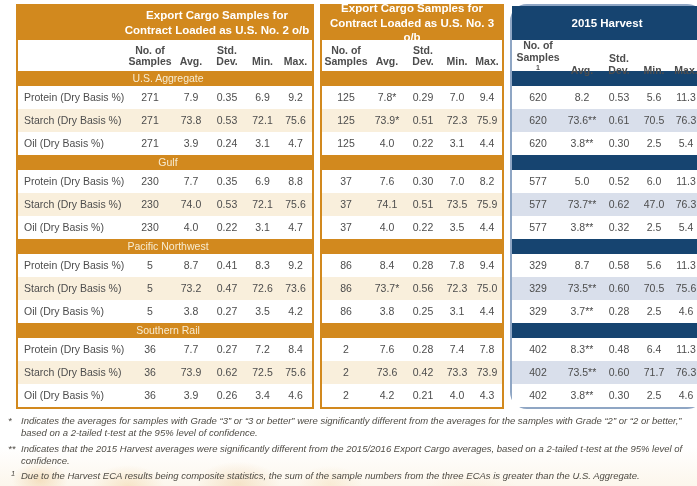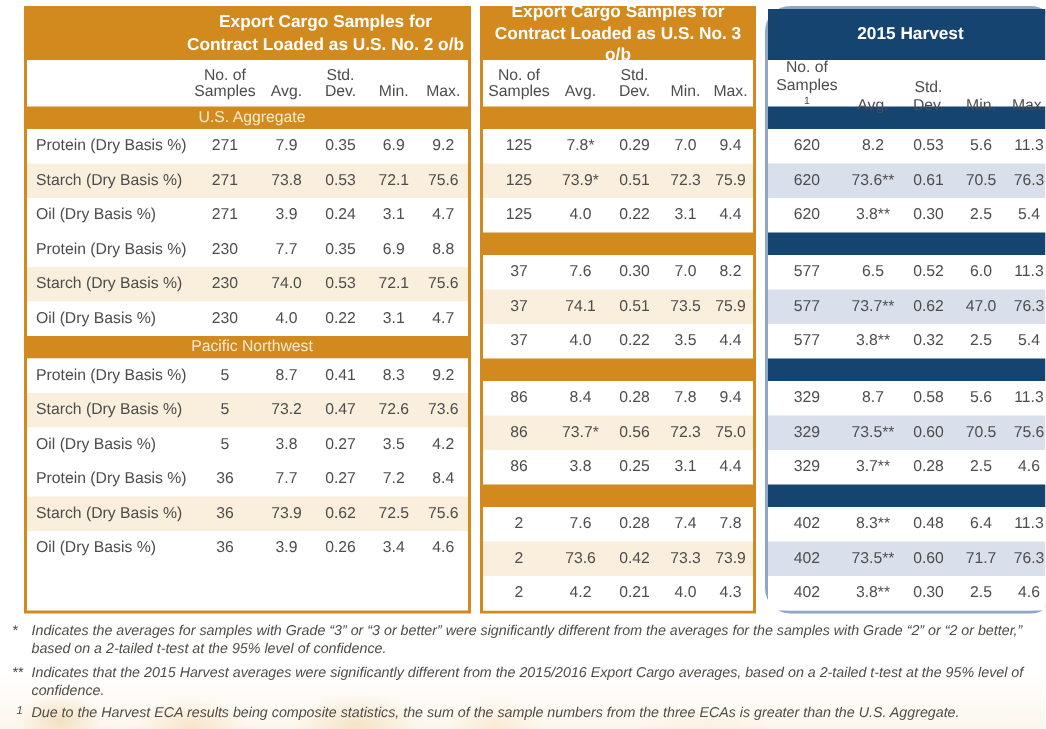--- a/index.html
+++ b/index.html
@@ -27,21 +27,21 @@
   .panel.orange { border:2px solid var(--orange,#D2891E); }
   .panel.blue   { border:2px solid var(--blue-border,#8FA6C4); }
 
   .title { height:34px; color:#fff; font-weight:bold; font-size:11.5px; line-height:1.3;
            text-align:center; display:flex; flex-direction:column; justify-content:center; }
   .orange .title { background:var(--orange,#D2891E); }
   .blue   .title { background:var(--navy,#164470); }
   .p1 .title { padding-left:104px; }  
 
   .colheads { height:31px; background:#fff; display:grid; align-items:end;
-              padding-bottom:3px; font-size:10.5px; line-height:1.12; color:#4d4d4d; text-align:center; }
+              padding-bottom:3px; font-size:10.5px; line-height:1.12; color:#4d4d4d; text-align:center;font-weight:bold; }
   .colheads span { display:block; }
   .colheads sup { font-size:7px; }
   .p1 .colheads, .p1 .row { grid-template-columns:108px 48px 34px 38px 33px 33px; }
   .p2 .colheads, .p2 .row { grid-template-columns:48px 34px 38px 30px 30px; }
   .p3 .colheads, .p3 .row { grid-template-columns:52px 36px 38px 32px 32px; }
 
   .band { height:15px;text-align:center; }
   .orange .band { background:var(--orange,#D2891E); }
   .blue   .band { background:var(--navy,#164470); }
   .band-label { color:#F7ECD2; font-size:10.5px; line-height:15px; padding-left:6px; white-space:nowrap; }
@@ -124,20 +124,23 @@
             <div class="cell">75.6</div>
           </div>
           <div class="row">
             <div class="rowlabel">Oil (Dry Basis %)</div>
             <div class="cell">271</div>
             <div class="cell">3.9</div>
             <div class="cell">0.24</div>
             <div class="cell">3.1</div>
             <div class="cell">4.7</div>
           </div>
+          <div class="band">
+            <div class="band-label">Gulf</div>
+          </div>
           <div class="row">
             <div class="rowlabel">Protein (Dry Basis %)</div>
             <div class="cell">230</div>
             <div class="cell">7.7</div>
             <div class="cell">0.35</div>
             <div class="cell">6.9</div>
             <div class="cell">8.8</div>
           </div>
           <div class="row alt">
             <div class="rowlabel">Starch (Dry Basis %)</div>
@@ -175,20 +178,23 @@
             <div class="cell">73.6</div>
           </div>
           <div class="row">
             <div class="rowlabel">Oil (Dry Basis %)</div>
             <div class="cell">5</div>
             <div class="cell">3.8</div>
             <div class="cell">0.27</div>
             <div class="cell">3.5</div>
             <div class="cell">4.2</div>
           </div>
+          <div class="band">
+            <div class="band-label">Southern Rail</div>
+          </div>
           <div class="row">
             <div class="rowlabel">Protein (Dry Basis %)</div>
             <div class="cell">36</div>
             <div class="cell">7.7</div>
             <div class="cell">0.27</div>
             <div class="cell">7.2</div>
             <div class="cell">8.4</div>
           </div>
           <div class="row alt">
             <div class="rowlabel">Starch (Dry Basis %)</div>
@@ -393,21 +399,21 @@
           <div class="row">
             <div class="cell">620</div>
             <div class="cell">3.8**</div>
             <div class="cell">0.30</div>
             <div class="cell">2.5</div>
             <div class="cell">5.4</div>
           </div>
           <div class="band"></div>
           <div class="row">
             <div class="cell">577</div>
-            <div class="cell">6.5</div>
+            <div class="cell">5.0</div>
             <div class="cell">0.52</div>
             <div class="cell">6.0</div>
             <div class="cell">11.3</div>
           </div>
           <div class="row alt">
             <div class="cell">577</div>
             <div class="cell">73.7**</div>
             <div class="cell">0.62</div>
             <div class="cell">47.0</div>
             <div class="cell">76.3</div>

